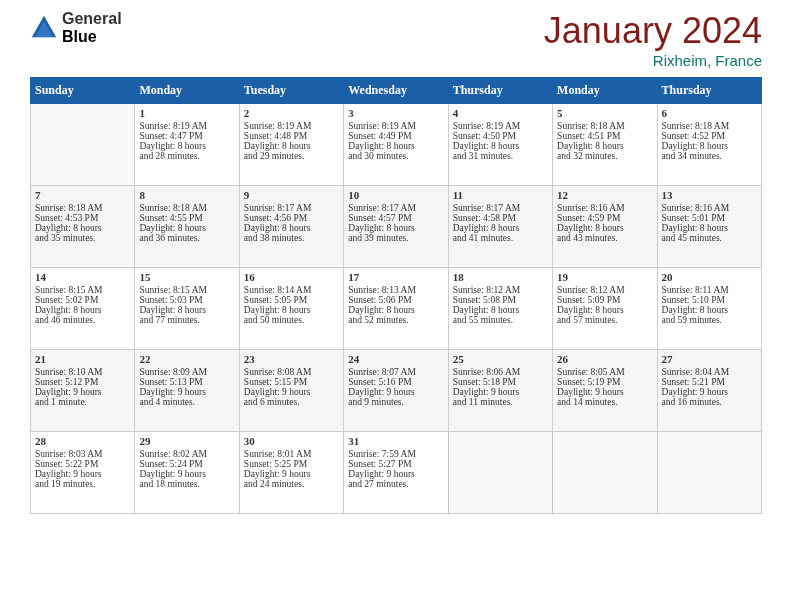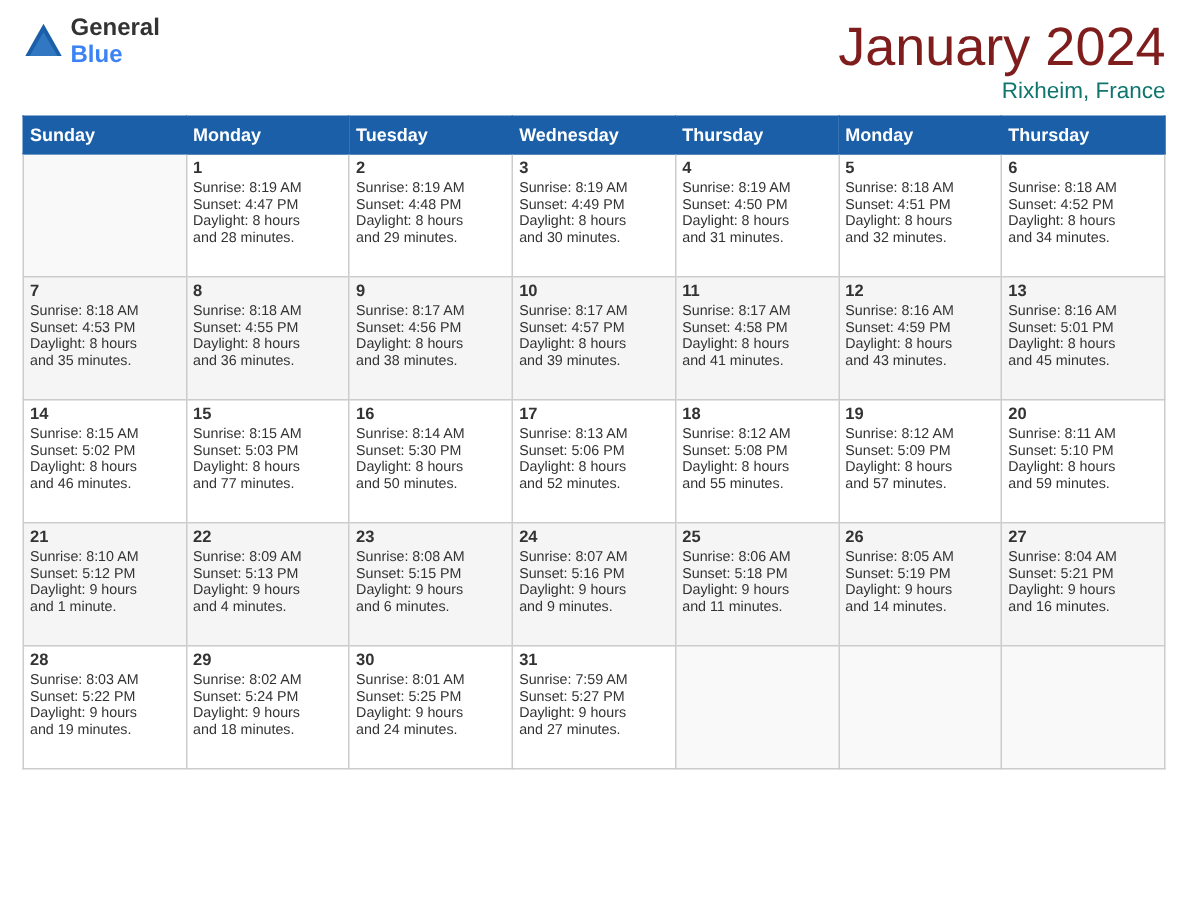--- a/index.html
+++ b/index.html
@@ -6,21 +6,21 @@
     body {
       width: 792px;
       height: 612px;
       font-family: Arial, sans-serif;
       background: #fff;
       overflow: hidden;
     }
     .page {
       width: 792px;
       height: 612px;
-      padding: 10px 15px;
+      padding: 10px 30px;
     }
     .header {
       display: flex;
       justify-content: space-between;
       align-items: flex-start;
       margin-bottom: 8px;
     }
     .logo {
       display: flex;
       align-items: center;
@@ -32,21 +32,21 @@
       line-height: 1.1;
     }
     .logo-general {
       font-size: 16px;
       font-weight: bold;
       color: #333;
     }
     .logo-blue {
       font-size: 16px;
       font-weight: bold;
-      color: #3b82f6;
+      color: #000000;
     }
     .logo-icon {
       width: 28px;
       height: 28px;
     }
     .title-block {
       text-align: right;
     }
     .month-title {
       font-size: 36px;
@@ -54,20 +54,21 @@
       font-weight: normal;
     }
     .location {
       font-size: 15px;
       color: #0f766e;
     }
     table {
       width: 100%;
       border-collapse: collapse;
       table-layout: fixed;
+      font-family: Liberation Serif, serif;
     }
     th {
       background-color: #1a5fa8;
       color: #fff;
       font-size: 12px;
       font-weight: bold;
       padding: 5px 4px;
       text-align: left;
       border: 1px solid #1a5fa8;
     }
@@ -234,21 +235,21 @@
           <td>
             <span class="day-number">15</span>
             <div>Sunrise: 8:15 AM</div>
             <div>Sunset: 5:03 PM</div>
             <div>Daylight: 8 hours</div>
             <div>and 77 minutes.</div>
           </td>
           <td>
             <span class="day-number">16</span>
             <div>Sunrise: 8:14 AM</div>
-            <div>Sunset: 5:30 PM</div>
+            <div>Sunset: 5:05 PM</div>
             <div>Daylight: 8 hours</div>
             <div>and 50 minutes.</div>
           </td>
           <td>
             <span class="day-number">17</span>
             <div>Sunrise: 8:13 AM</div>
             <div>Sunset: 5:06 PM</div>
             <div>Daylight: 8 hours</div>
             <div>and 52 minutes.</div>
           </td>

